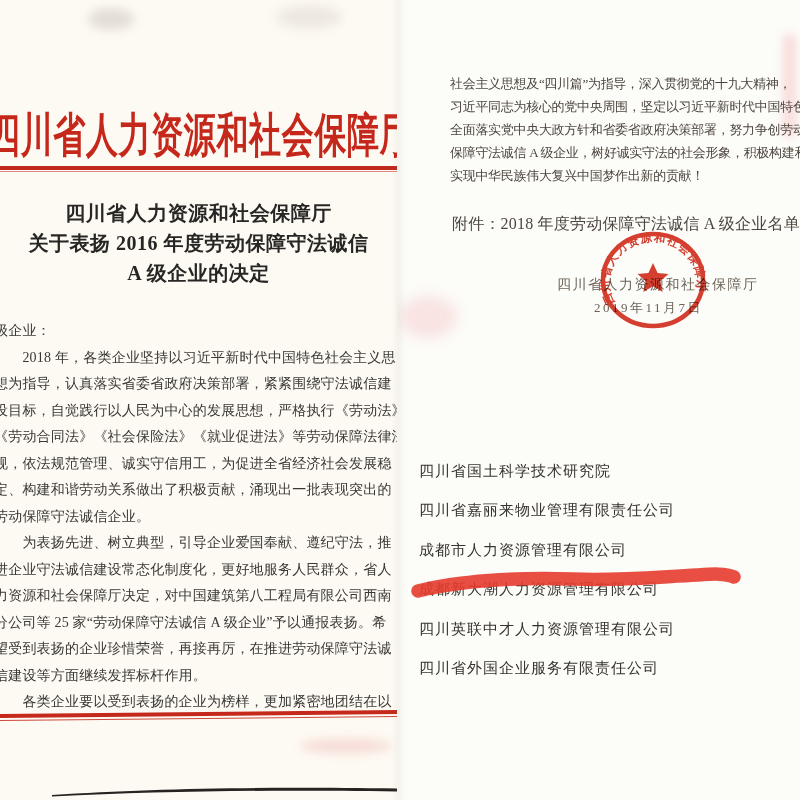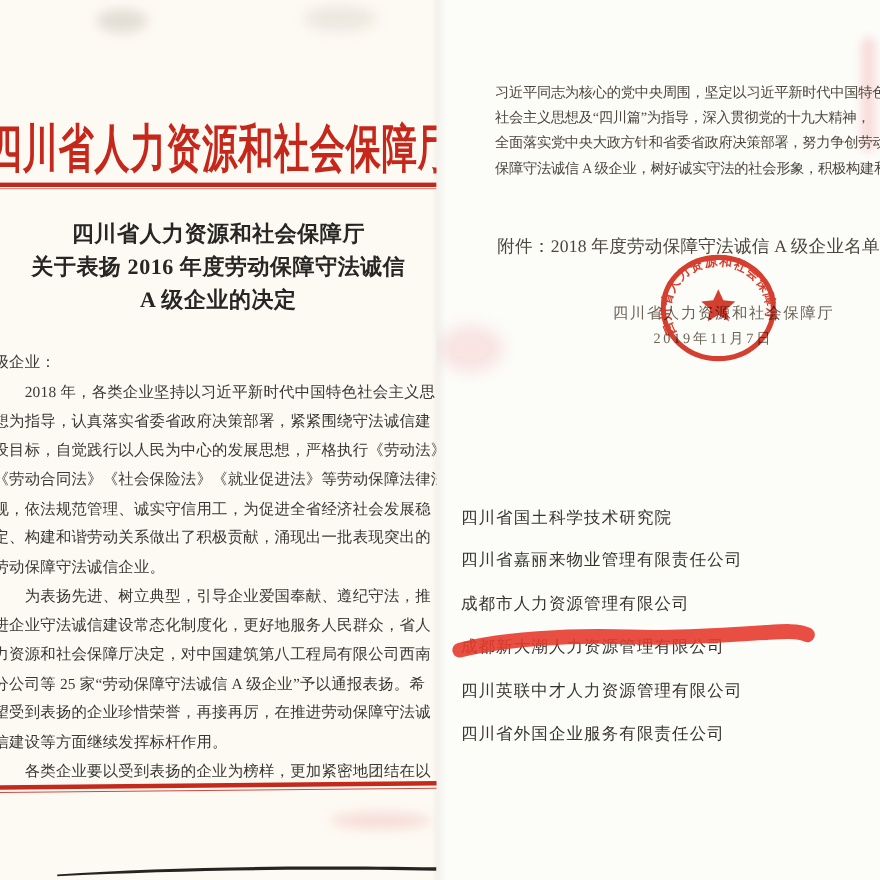--- a/index.html
+++ b/index.html
@@ -97,24 +97,25 @@
     <path d="M52,17 C150,10.5 250,8.5 397,10.5 L397,13.5 C250,11.5 160,13.5 52,18.5 Z" fill="#141110" opacity=".92" style="filter:blur(.5px)"></path>
   </svg>
   <div class="smudge sm-pink-left"></div>
 </div>
 
 <div class="page page-right">
   <div class="smudge sm-pink-rtop"></div>
   <div class="smudge sm-pink-redge"></div>
 
   <div class="r-body">
+    <div>社会主义思想及“四川篇”为指导，深入贯彻党的十九大精神，</div>
     <div>习近平同志为核心的党中央周围，坚定以习近平新时代中国特色</div>
-    <div>社会主义思想及“四川篇”为指导，深入贯彻党的十九大精神，</div>
     <div>全面落实党中央大政方针和省委省政府决策部署，努力争创劳动</div>
     <div>保障守法诚信 A 级企业，树好诚实守法的社会形象，积极构建和</div>
+    <div>实现中华民族伟大复兴中国梦作出新的贡献！</div>
   </div>
 
   <div class="attachment">附件：2018 年度劳动保障守法诚信 A 级企业名单</div>
 
   <div class="signature">四川省人力资源和社会保障厅</div>
   <div class="sig-date">2019年11月7日</div>
 
   <svg class="seal" width="118" height="112" viewBox="0 0 118 112">
     <ellipse cx="59" cy="54" rx="50" ry="46" fill="none" stroke="#d42e1e" stroke-width="4.6"></ellipse>
     <path id="sealArc" d="M 21,77 A 44,41 0 1 1 97,77" fill="none"></path>

